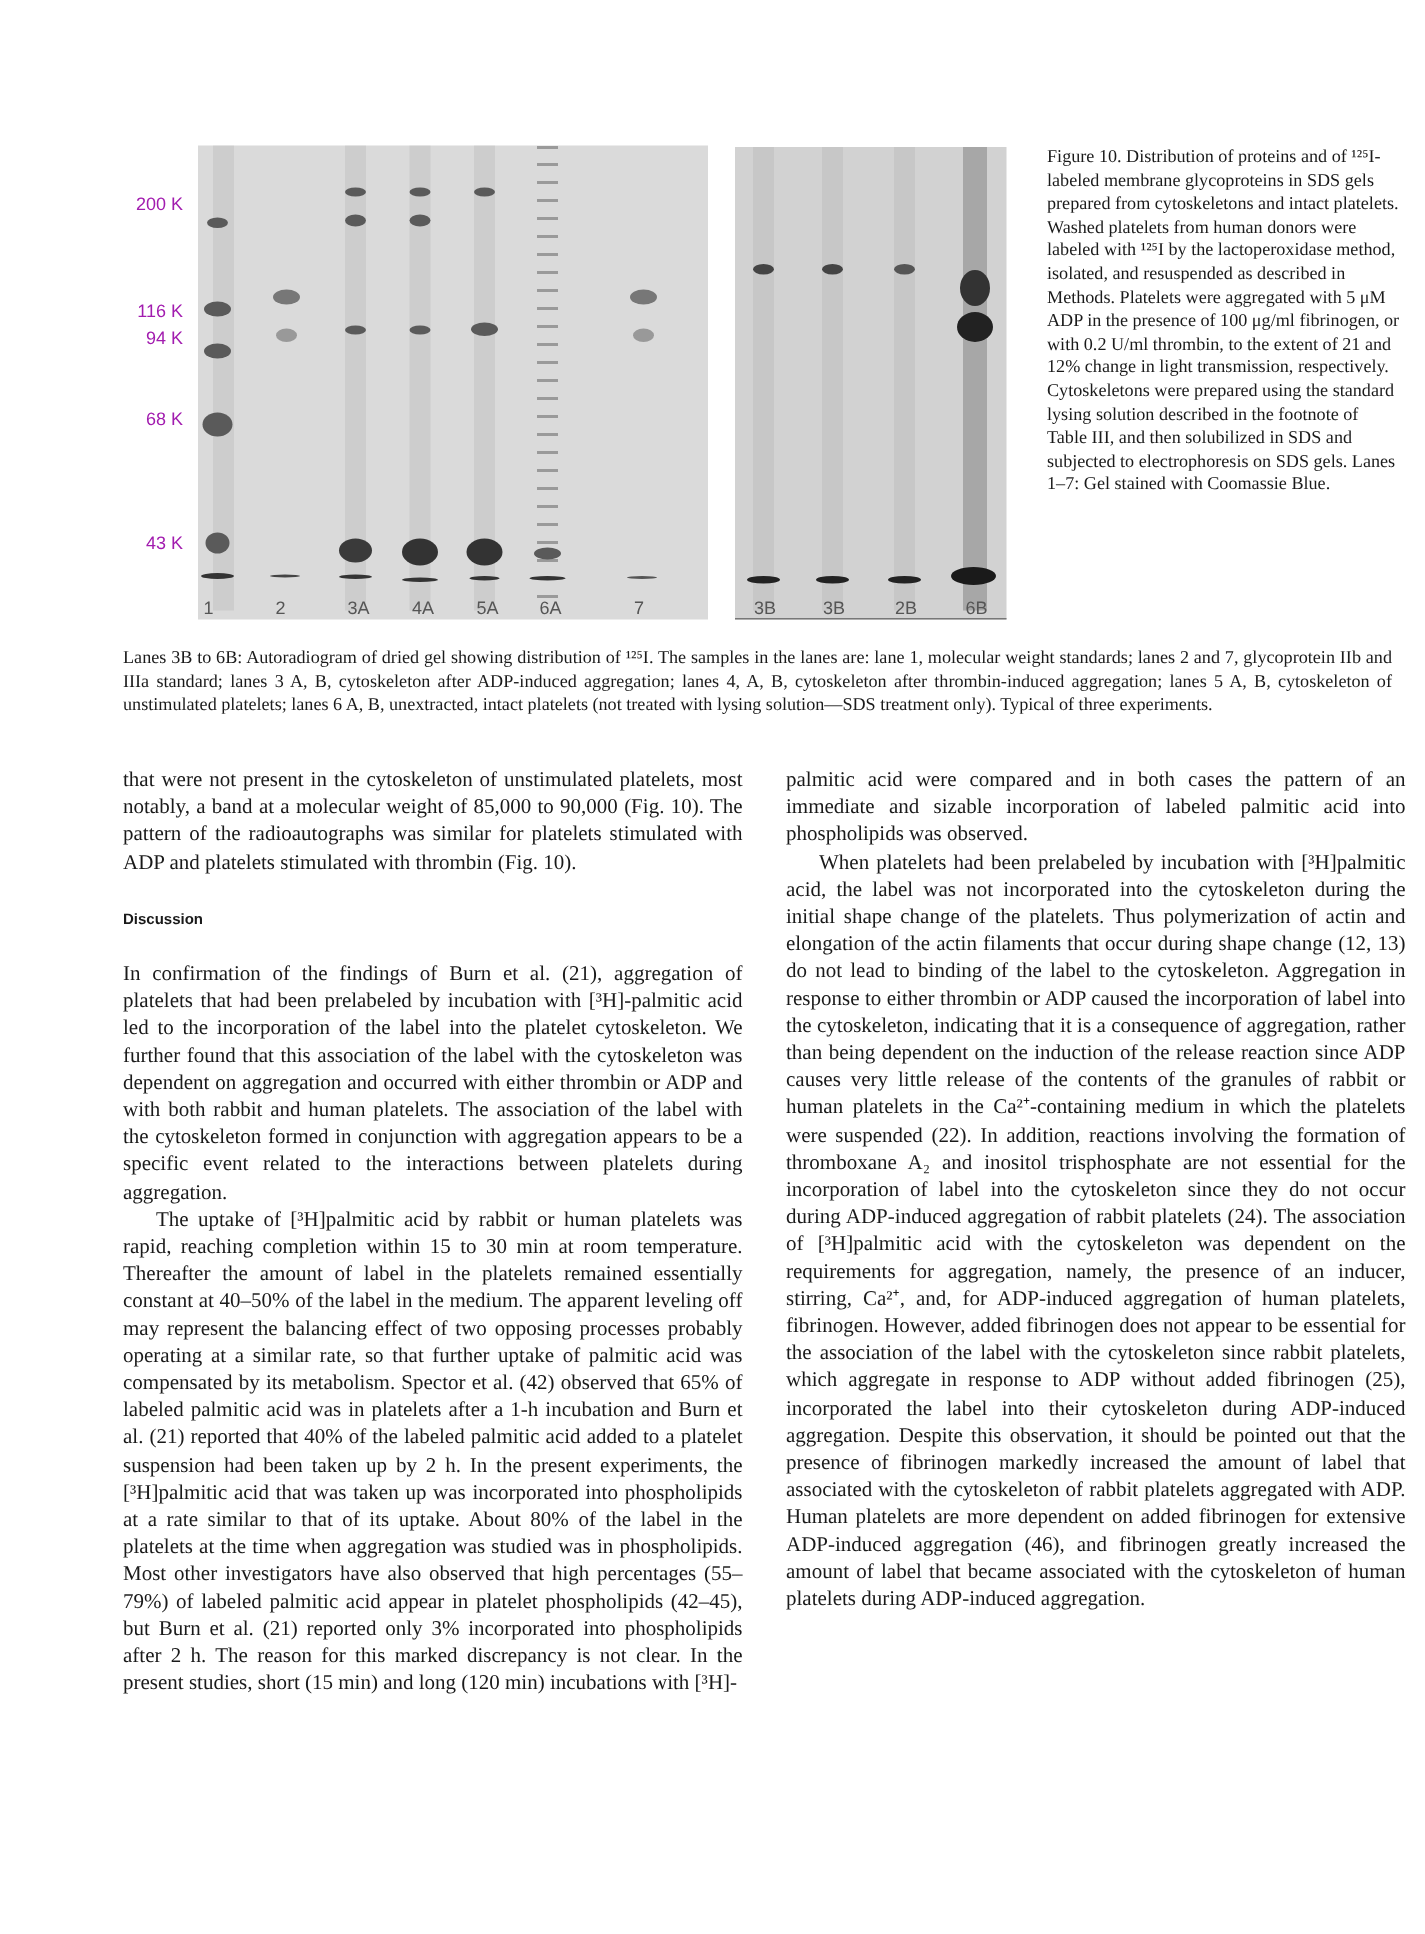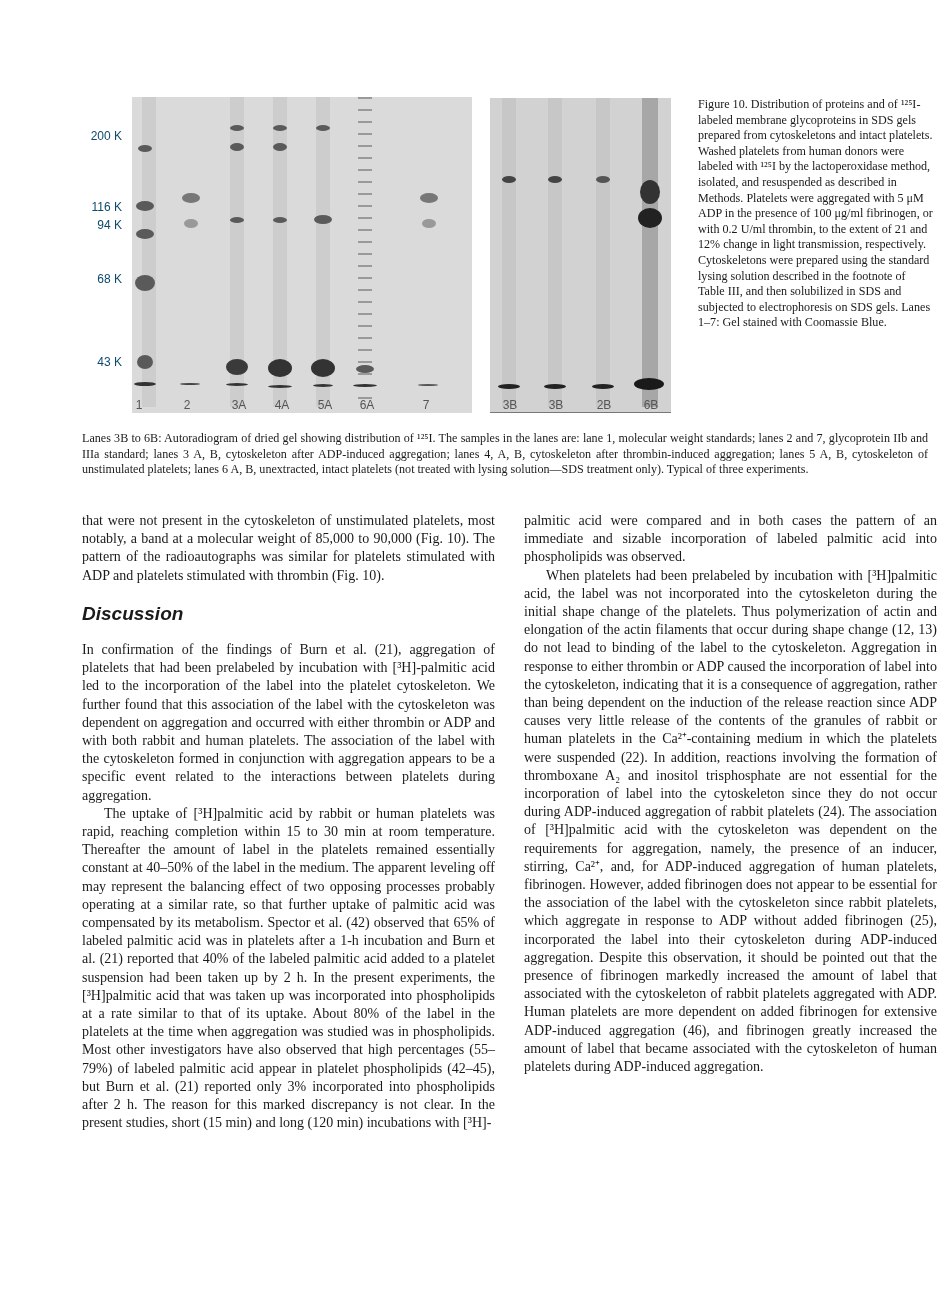--- a/index.html
+++ b/index.html
@@ -6,35 +6,35 @@
   body { width:950px; height:1289px; position:relative; overflow:hidden;
          font-family:"Liberation Serif", serif; color:#1a1a1a; }
 
   
   .gel { position:absolute; background:#dcdcdc; }
   #gelA { left:132px; top:97px; width:340px; height:316px; background:#dadada; }
   #gelB { left:490px; top:98px; width:181px; height:315px; background:#d2d2d2; }
   #gelB-border { position:absolute; left:490px; top:412px; width:181px; height:1px; background:#777; }
   .lane { position:absolute; top:0; bottom:6px; width:14px; background:rgba(150,150,150,0.18); }
   .band { position:absolute; border-radius:50%; background:#5a5a5a; }
-  .mw-label { position:absolute; font-family:"Liberation Sans", sans-serif; font-size:12px; color:#0c4a6e; width:44px; text-align:right; }
+  .mw-label { position:absolute; font-family:"Liberation Sans", sans-serif; font-size:12px; color:#a21caf; width:44px; text-align:right; }
   .lane-label { position:absolute; font-family:"Liberation Sans", sans-serif; font-size:12px; color:#555; top:398px; width:30px; text-align:center; }
 
   
   #caption-side { position:absolute; left:698px; top:97px; width:235px; font-size:12.1px; line-height:15.6px; }
   #caption-bottom { position:absolute; left:82px; top:431px; width:846px; font-size:12.1px; line-height:15.6px; text-align:justify; }
   .it { }
 
   
   .col { position:absolute; width:413px; font-size:14px; line-height:18.2px; text-align:justify; }
   #col-left { left:82px; top:512px; }
   #col-right { left:524px; top:512px; }
   .col p { margin:0; }
   .indent { text-indent:22px; }
-  .heading { font-family:"Liberation Sans", sans-serif; font-weight:bold; font-size:19px; margin:20px 0 18px 0 !important;font-style:italic; }
+  .heading { font-family:"Liberation Sans", sans-serif; font-weight:bold; font-size:10px; margin:20px 0 18px 0 !important; }
 
   #footer { position:absolute; left:82px; top:1319px; font-size:14px; }
   #page-num { font-family:"Liberation Sans", sans-serif; font-weight:bold; margin-right:18px; }
   #authors { font-style:italic; }
 </style>
 </head>
 <body>
 
 <div id="gelA" class="gel">
   <div class="lane" style="left:10px"></div>

